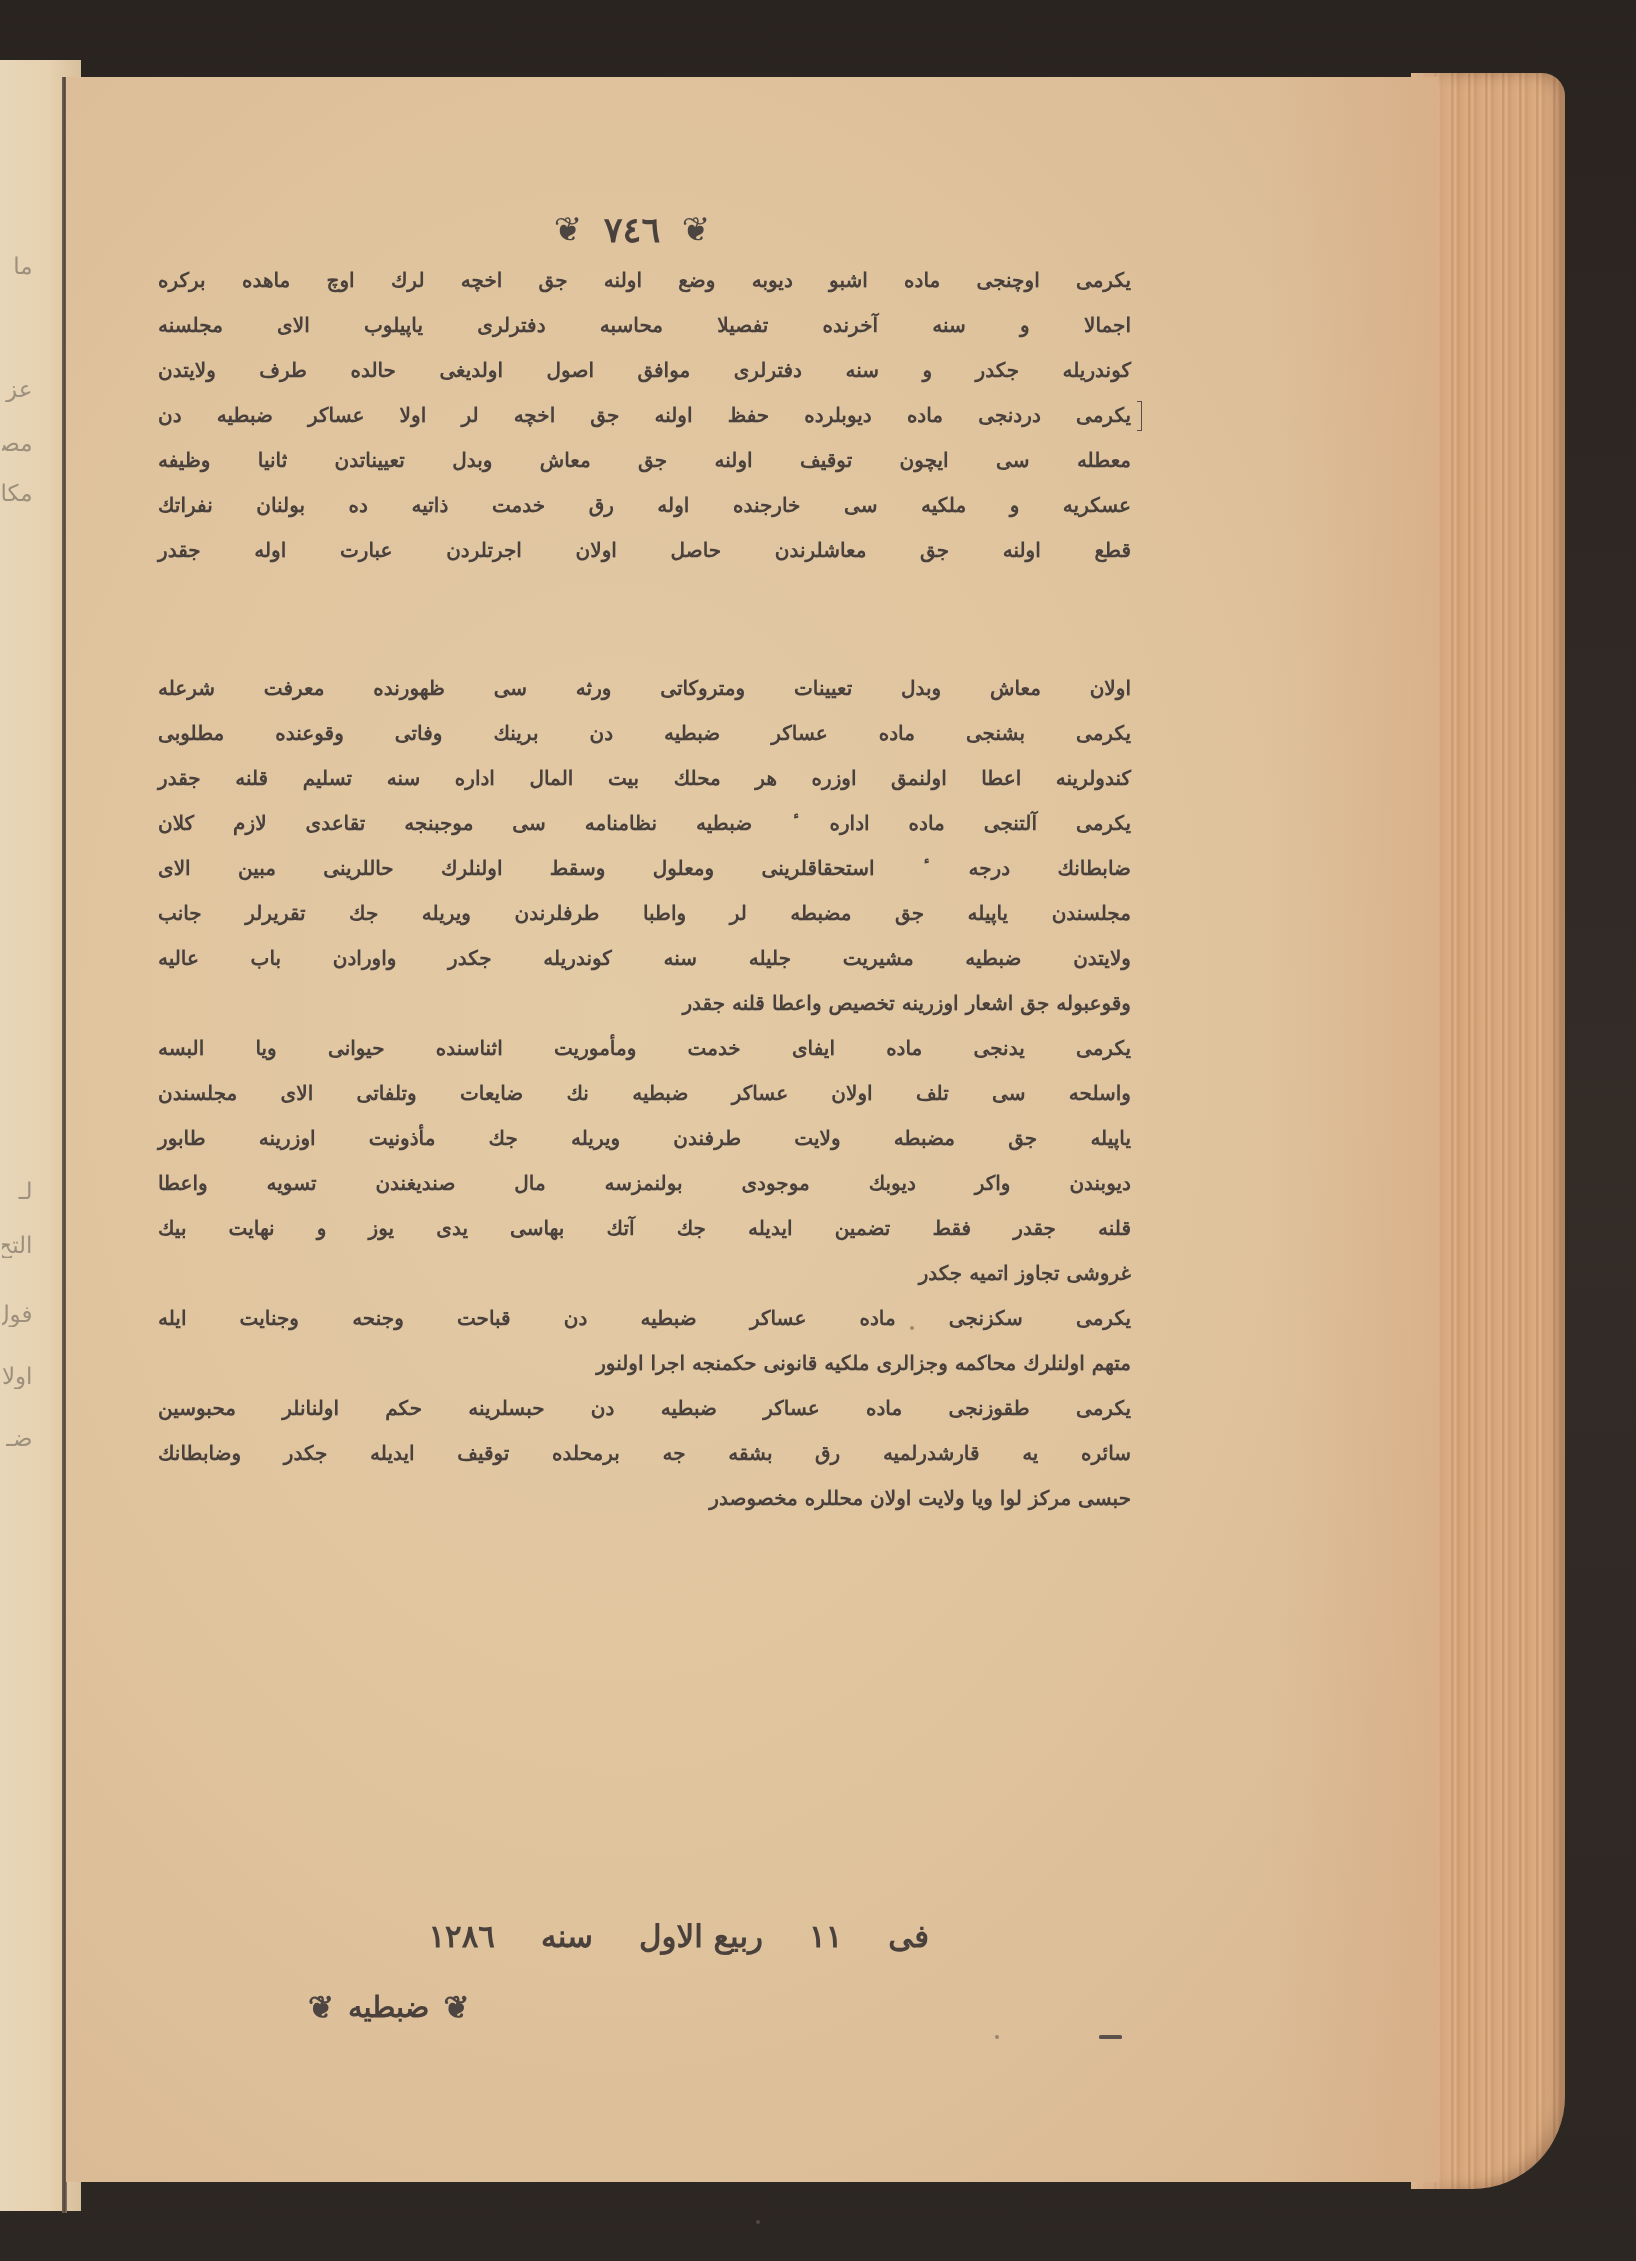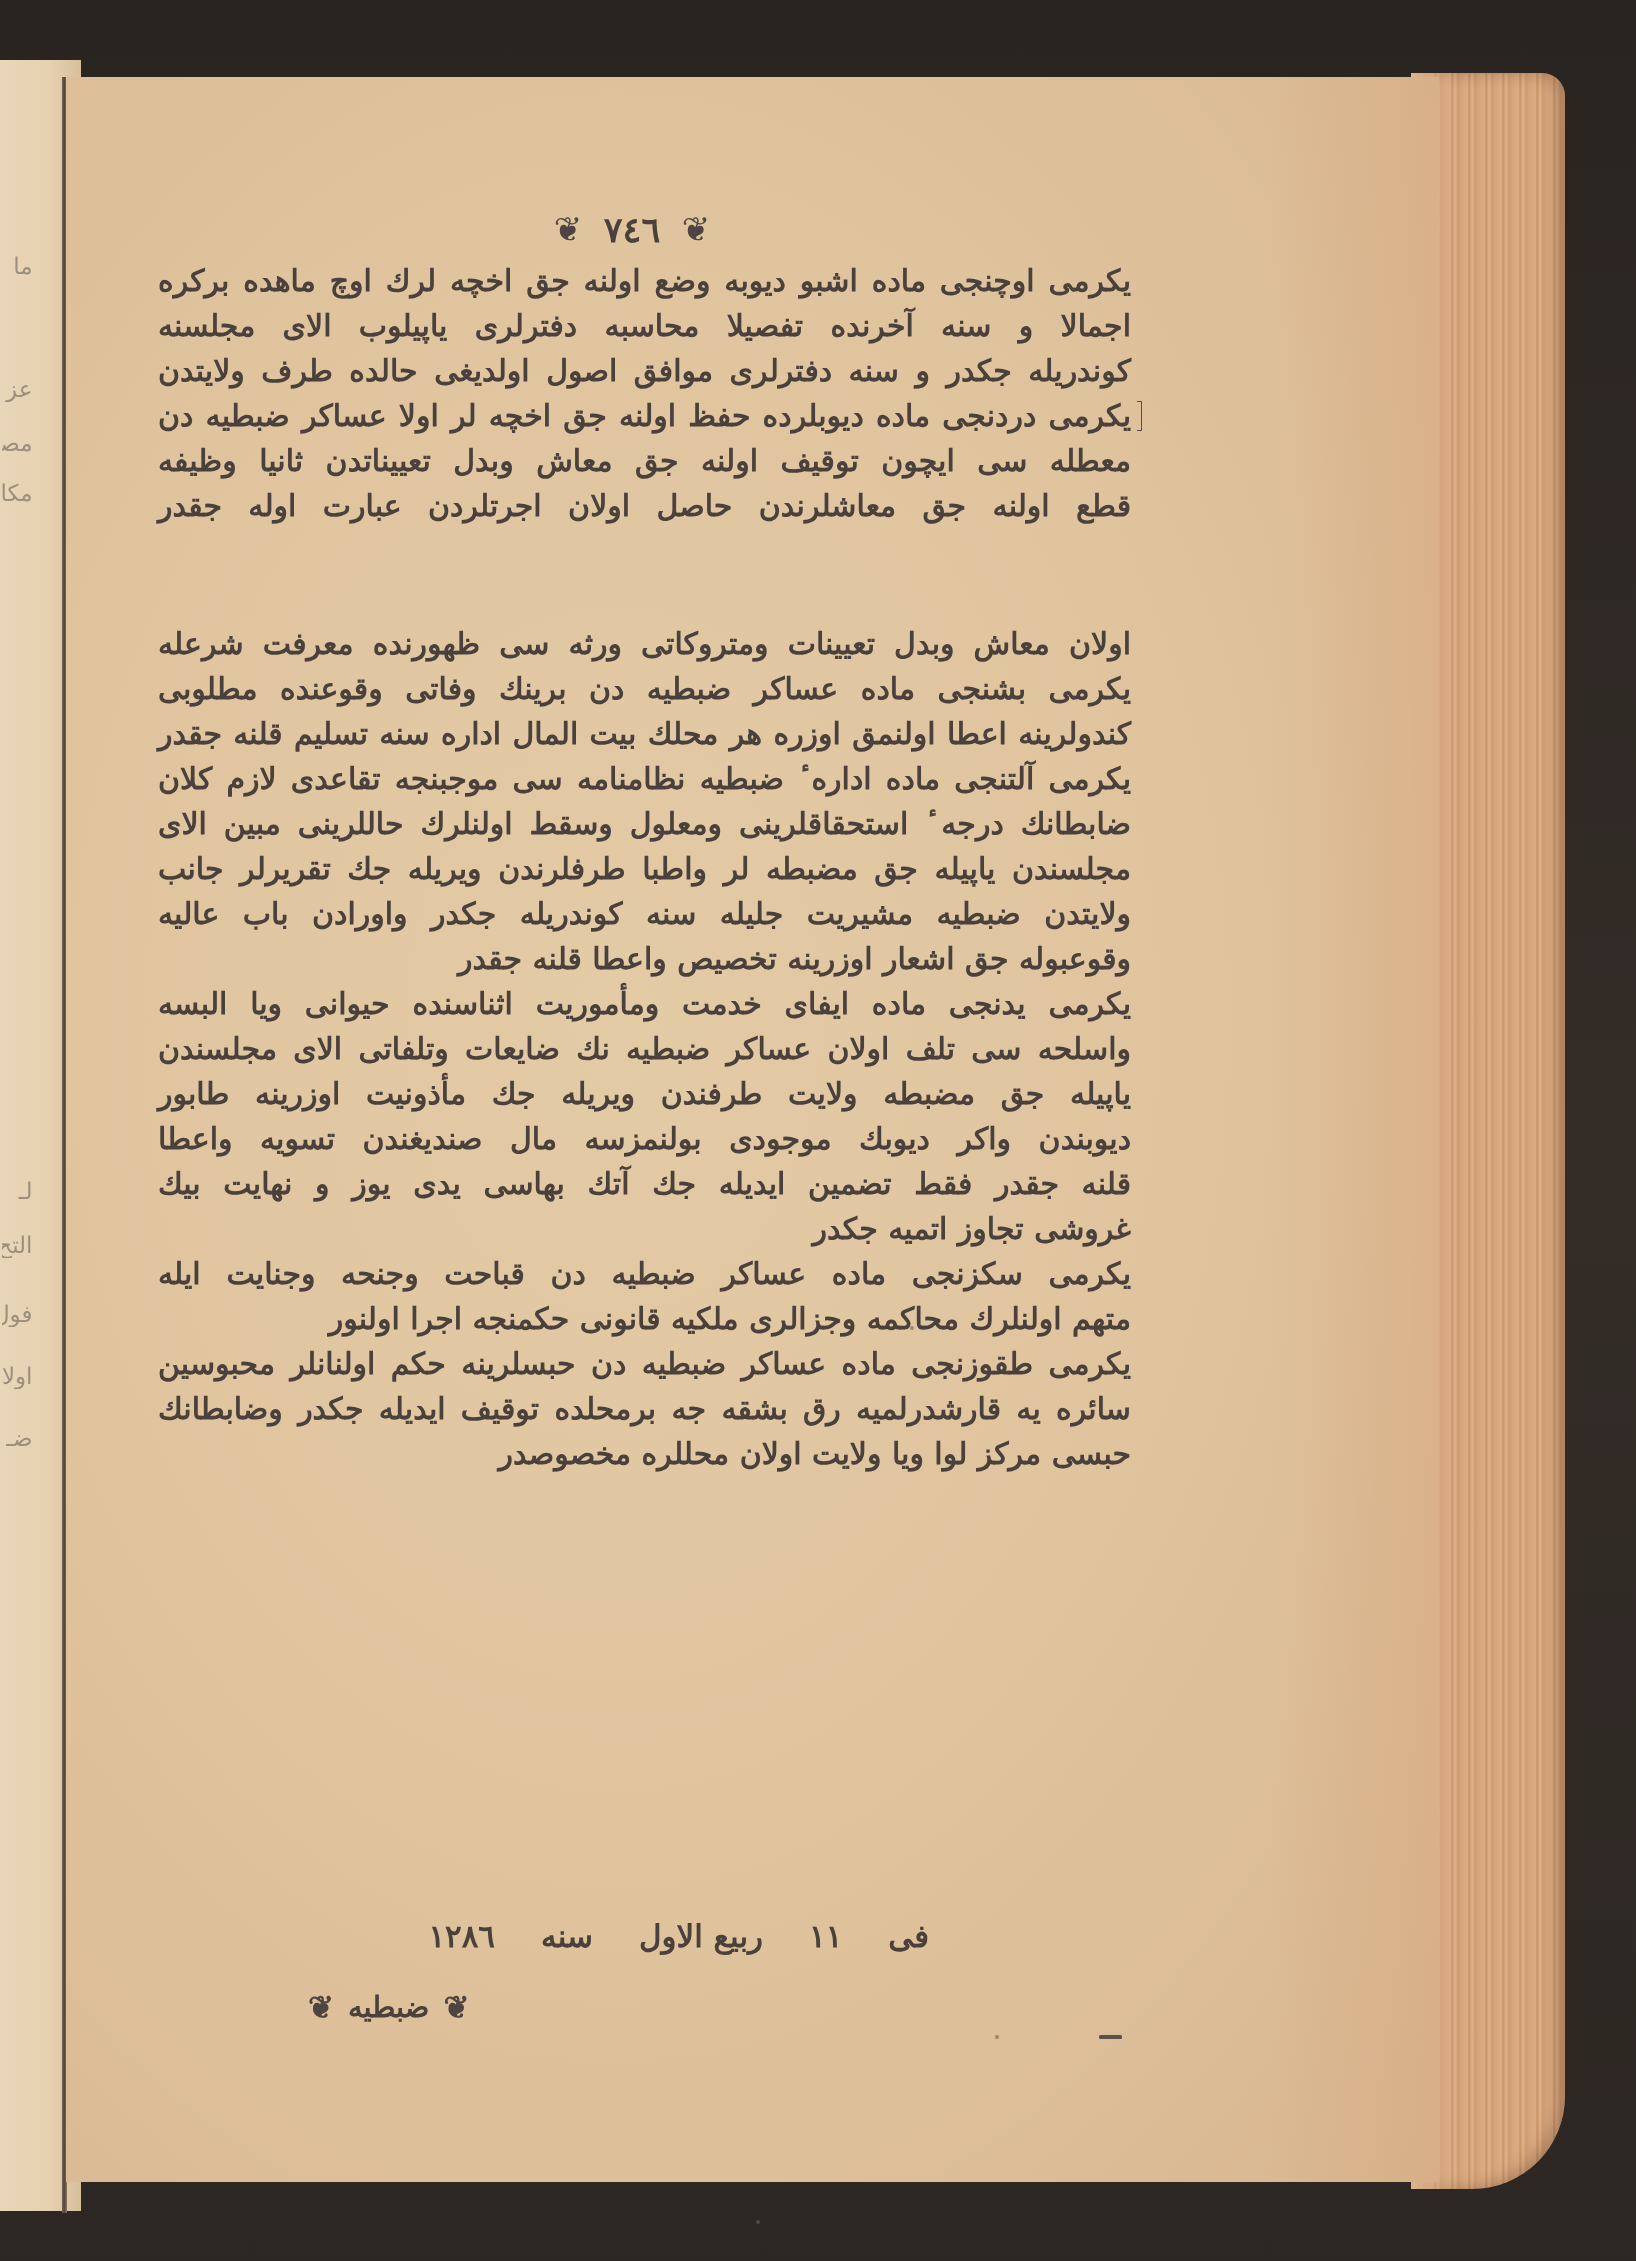--- a/index.html
+++ b/index.html
@@ -125,21 +125,21 @@
     top: 258px;
     width: 973px;
     direction: rtl;
     font-family: "DejaVu Serif", serif;
     color: #4a413d;
     font-weight: bold;
   }
   .line {
     height: 45px;
     line-height: 45px;
-    font-size: 30px;
+    font-size: 20px;
     white-space: nowrap;
     text-align: justify;
     text-align-last: justify;
     position: relative;
   }
   .line.last {
     text-align-last: right;
   }
   .line.gap {
     height: 93px;
@@ -234,20 +234,21 @@
   <div>
     <div class="line">یکرمی اوچنجی ماده    اشبو دیوبه وضع اولنه جق اخچه لرك اوچ ماهده برکره</div>
     <div class="line">اجمالا و سنه آخرنده تفصیلا محاسبه دفترلری یاپیلوب الای مجلسنه</div>
     <div class="line">کوندریله جکدر و سنه دفترلری موافق اصول اولدیغی حالده طرف ولایتدن</div>
   </div>
 
   <div style="position:relative">
     <span class="margin-mark"></span>
     <div class="line">یکرمی دردنجی ماده    دیوبلرده حفظ اولنه جق اخچه لر اولا عساکر ضبطیه دن</div>
     <div class="line">معطله سی ایچون توقیف اولنه جق معاش وبدل تعییناتدن    ثانیا وظیفه</div>
+    <div class="line">عسکریه و ملکیه سی خارجنده اوله رق خدمت ذاتیه ده بولنان نفراتك</div>
     <div class="line">قطع اولنه جق معاشلرندن حاصل اولان اجرتلردن عبارت اوله جقدر</div>
   </div>
   <div class="line gap"></div>
 
   <div>
     <div class="line">اولان معاش وبدل تعیینات ومتروکاتی ورثه سی ظهورنده معرفت شرعله</div>
     <div class="line">یکرمی بشنجی ماده    عساکر ضبطیه دن برینك وفاتی وقوعنده مطلوبی</div>
     <div class="line">کندولرینه اعطا اولنمق اوزره هر محلك بیت المال اداره سنه تسلیم قلنه جقدر</div>
   </div>
 

